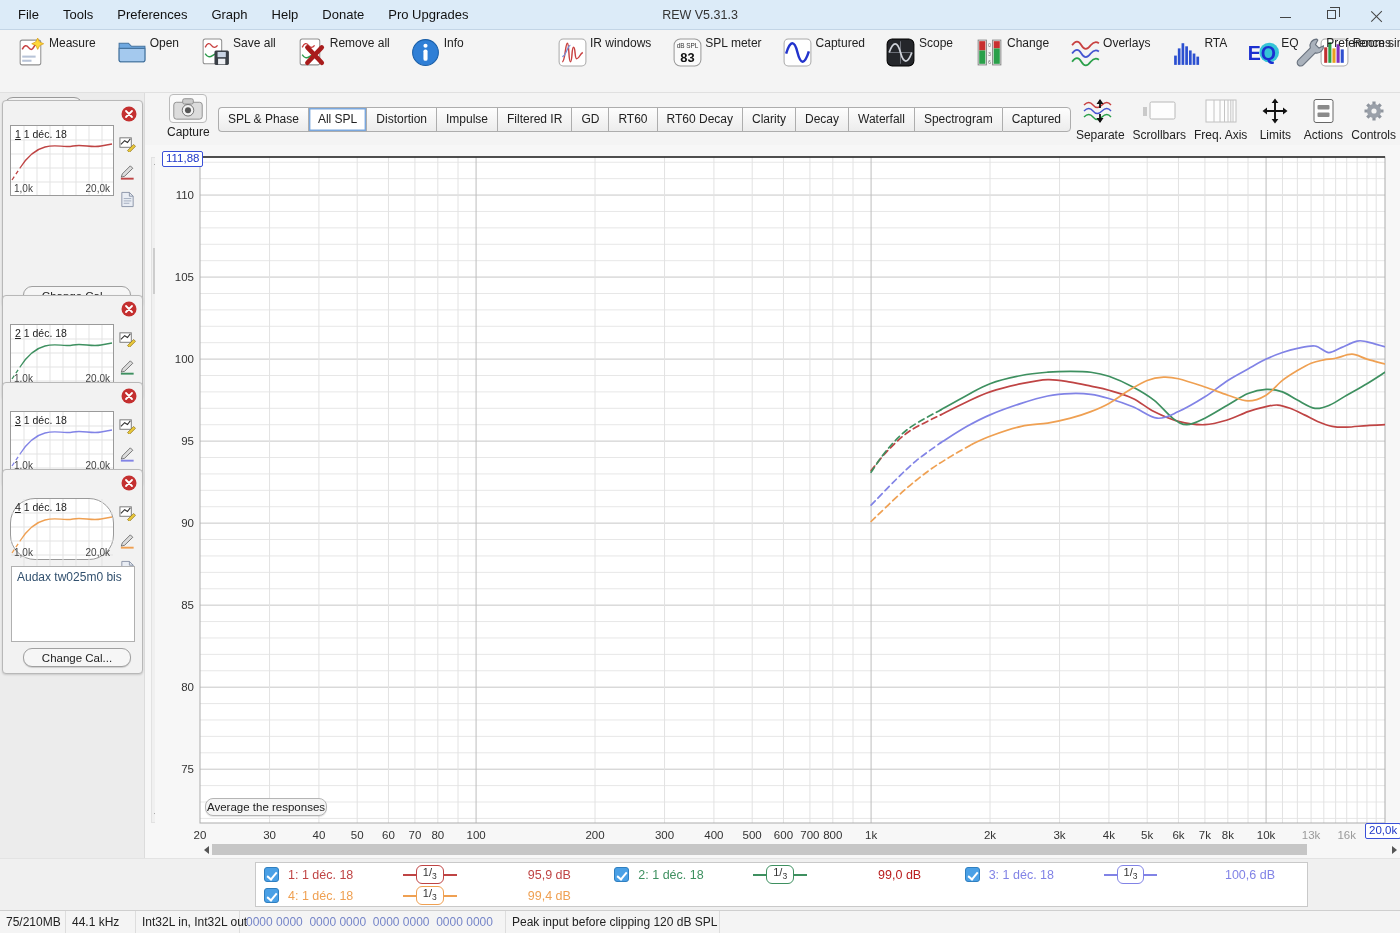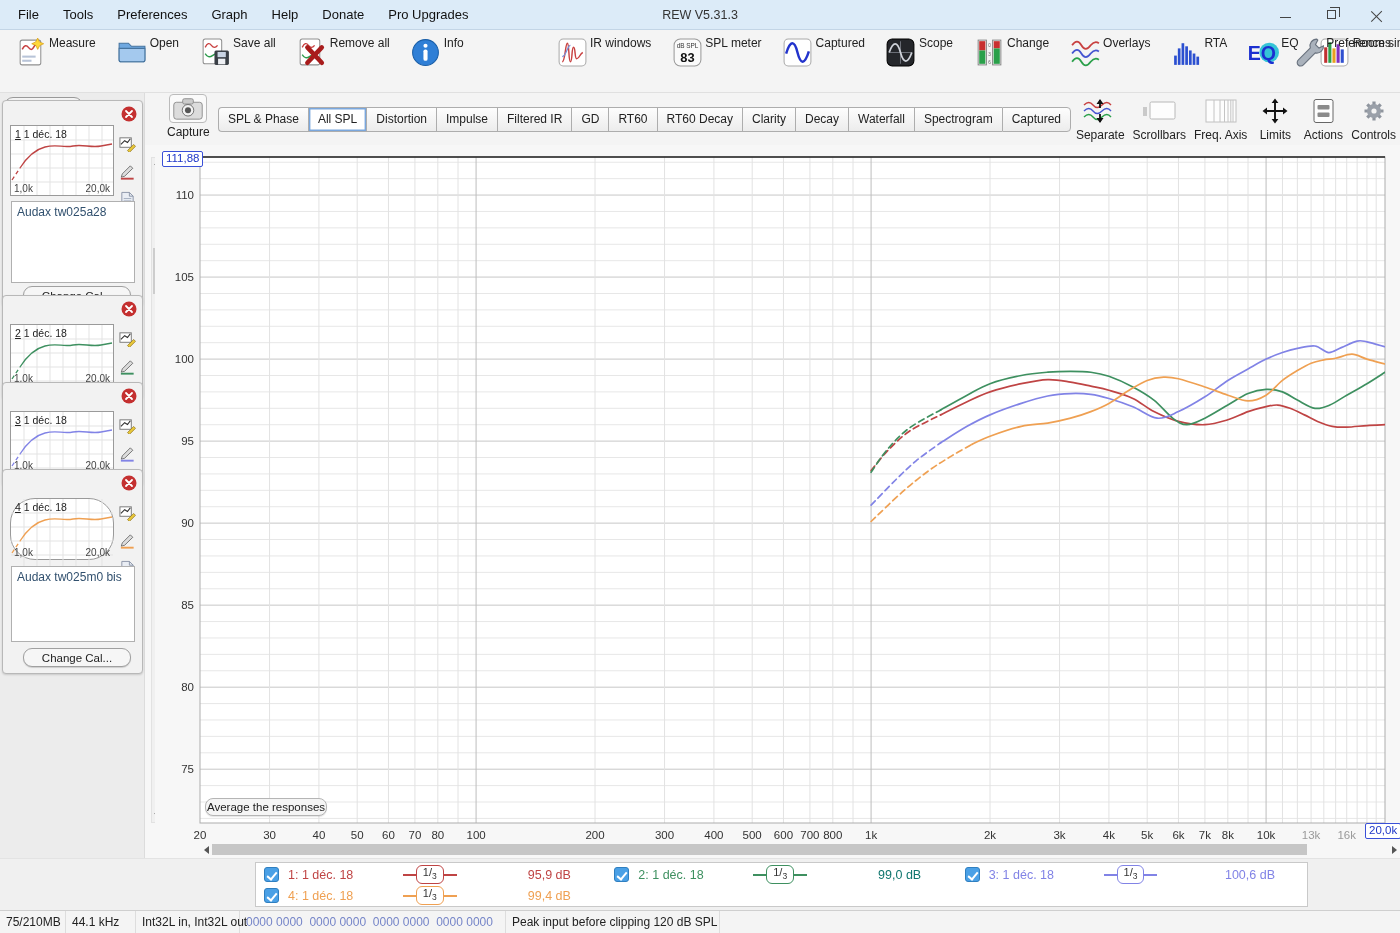--- a/index.html
+++ b/index.html
@@ -336,21 +336,20 @@
           </svg></div>
         <div class="micon" style="top: 62px;"><svg viewBox="0 0 18 18" width="17" height="17">
             <path d="M3.5 11.5 L12 3 l2.6 2.6 L6 14 l-3.6 1 z" fill="#dcdcdc" stroke="#555" stroke-width=".8"></path>
             <rect x="2" y="15.6" width="13.5" height="2" fill="#bf4444"></rect>
           </svg></div>
         <div class="micon" style="top: 90px;"><svg viewBox="0 0 18 18" width="17" height="17">
             <path d="M3 1.5 h8 l4 4 V16.5 H3 z" fill="#e9edf4" stroke="#8a94a8"></path>
             <path d="M11 1.5 v4 h4" fill="none" stroke="#8a94a8"></path>
             <path d="M5 8 h8 M5 10.5 h8 M5 13 h6" stroke="#9aa4b8" stroke-width=".9"></path>
           </svg></div>
-        <div class="mnotes" style="top: 100px; height: 82px;">Audax tw025a28</div>
         <div class="mcal" style="top: 185px;">Change Cal...</div>
       </div>
       <div class="mpanel" style="top: 202px; height: 104px; z-index: 2;">
         <div class="mdel"><svg viewBox="0 0 16 16" width="16" height="16">
             <circle cx="8" cy="8" r="7.5" fill="#c43030"></circle>
             <path d="M5 5 l6 6 M11 5 l-6 6" stroke="#fff" stroke-width="1.8" stroke-linecap="round"></path>
           </svg></div>
         <div class="mthumb" style="top: 28px; height: 62px;"><svg viewBox="0 0 102 69" width="102" height="69">
   <g stroke="#e3e3e3" stroke-width="1">
               <line x1="13" y1="0" x2="13" y2="69"></line>
@@ -713,21 +712,21 @@
         <span class="lvalue" style="color:#bf4444">95,9 dB</span>
       </div>
       <div class="lentry">
         <span class="lcheck"></span>
         <span class="llabel" style="color:#3e9060">2: 1 déc. 18</span>
         <span class="lbadge">
           <span class="seg" style="background:#3e9060"></span>
           <span class="fbox" style="border-color:#3e9060">1/<sub>3</sub></span>
           <span class="seg" style="background:#3e9060"></span>
         </span>
-        <span class="lvalue" style="color:#0f766e">99,0 dB</span>
+        <span class="lvalue" style="color:#b91c1c">99,0 dB</span>
       </div>
       <div class="lentry">
         <span class="lcheck"></span>
         <span class="llabel" style="color:#8183e6">3: 1 déc. 18</span>
         <span class="lbadge">
           <span class="seg" style="background:#8183e6"></span>
           <span class="fbox" style="border-color:#8183e6">1/<sub>3</sub></span>
           <span class="seg" style="background:#8183e6"></span>
         </span>
         <span class="lvalue" style="color:#8183e6">100,6 dB</span>

